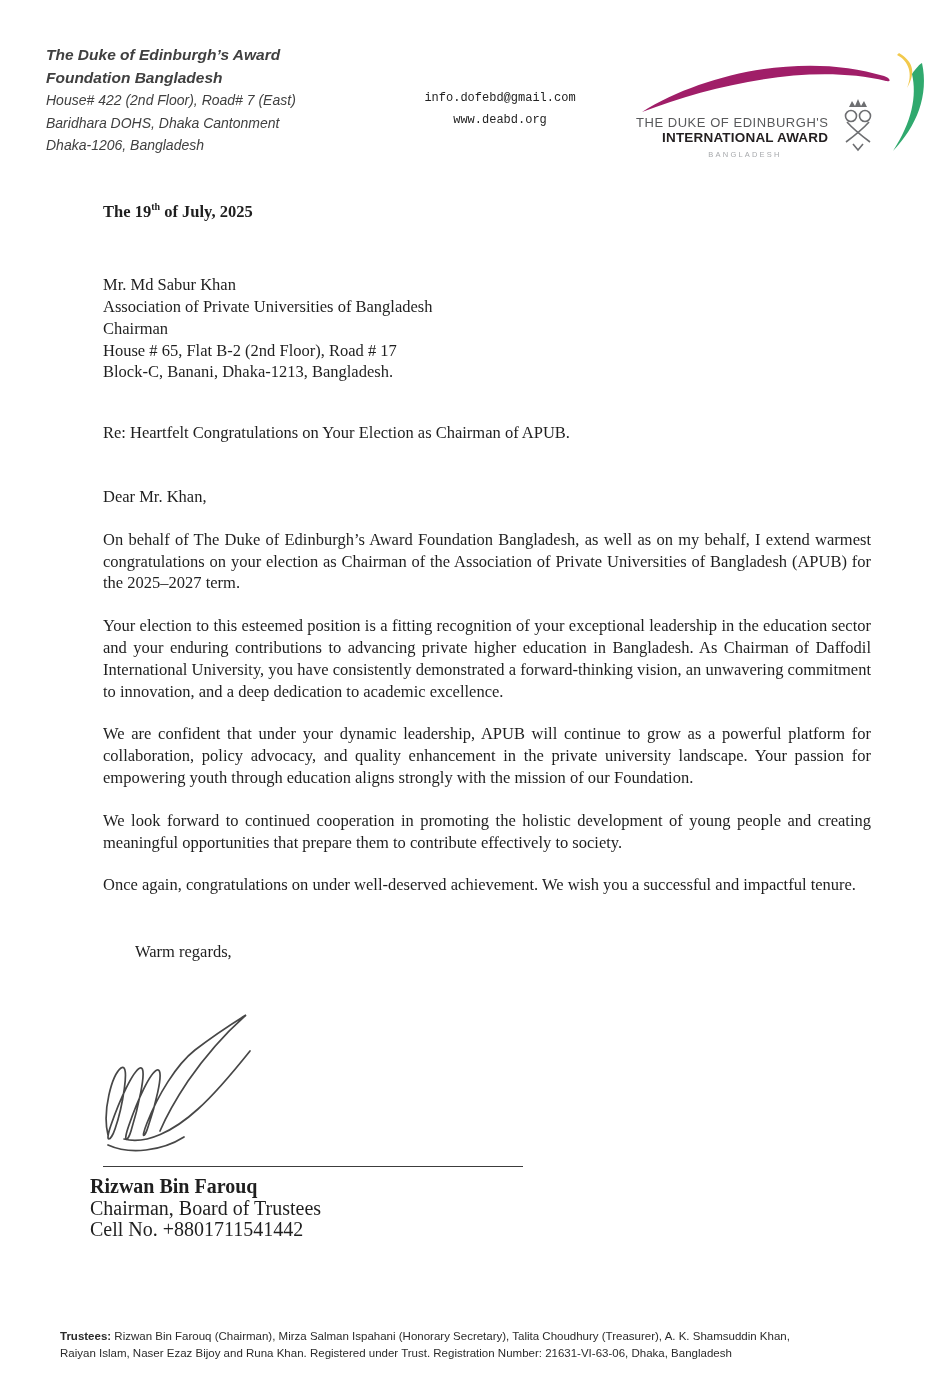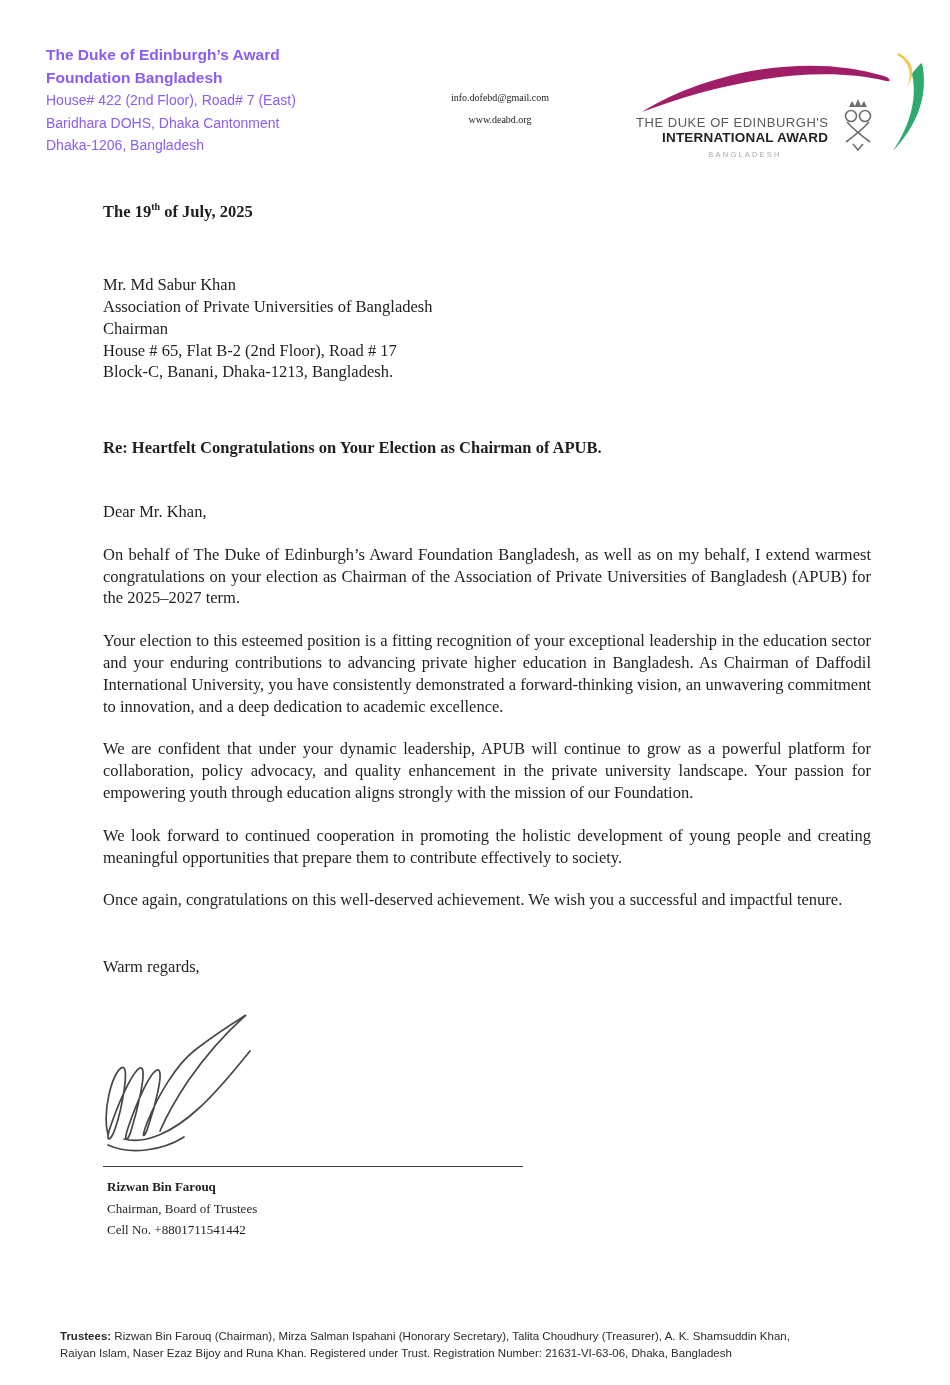--- a/index.html
+++ b/index.html
@@ -8,54 +8,54 @@
     width:950px;height:1385px;
     background:#ffffff;
     font-family:"Liberation Serif", serif;
     color:#1f1f1f;
     overflow:hidden;
   }
   
   .header-left{
     position:absolute;left:46px;top:44px;
     font-family:"Liberation Sans", sans-serif;
-    font-size:14px;line-height:22.5px;color:#8b5cf6;
+    font-size:14px;line-height:22.5px;color:#404040;font-style:italic;
   }
   .header-left .org-line{font-weight:bold;font-size:15.5px;}
   .header-center{
     position:absolute;left:385px;top:87px;width:230px;
     text-align:center;
-    font-family:Liberation Serif, serif;
-    font-size:10px;line-height:22px;color:#222;
+    font-family:Liberation Mono, monospace;
+    font-size:12px;line-height:22px;color:#222;
   }
   .logo-wrap{position:absolute;left:628px;top:48px;width:302px;height:114px;}
   
   .content{
     position:absolute;left:103px;top:196px;width:768px;
     font-size:16.5px;line-height:21.8px;
   }
   .date-line{font-weight:bold;}
   .date-line sup{font-size:10px;}
   .recipient{margin-top:52px;}
   .recipient .r-name{font-weight:normal;}
-  .subject{margin-top:54px;font-weight:bold;}
+  .subject{margin-top:39px;font-weight:normal;}
   .salutation{margin-top:42px;}
   .content p.body-par{
     margin:21px 0 0 0;
     text-align:justify;
   }
-  .closing{margin-top:45px;}
+  .closing{margin-top:45px;margin-left:32px;}
   .signature-svg{position:absolute;left:100px;top:1005px;}
   .sig-rule{
     position:absolute;left:103px;top:1166px;width:420px;
     border-top:1.5px solid #3c3c3c;height:0;
   }
   .signer{
-    position:absolute;left:107px;top:1176px;
-    font-size:13px;line-height:21.5px;
+    position:absolute;left:90px;top:1176px;
+    font-size:20px;line-height:21.5px;
   }
   .signer .s-name{font-weight:bold;}
   
   .footer{
     position:absolute;left:60px;top:1328px;width:830px;
     text-align:left;
     font-family:"Liberation Sans", sans-serif;
     font-size:11.5px;line-height:17px;color:#2b2b2b;
   }
   .footer .t-label{font-weight:bold;}
@@ -115,21 +115,21 @@
     </div>
 
     <div class="subject">Re: Heartfelt Congratulations on Your Election as Chairman of APUB.</div>
 
     <div class="salutation">Dear Mr. Khan,</div>
 
     <p class="body-par">On behalf of The Duke of Edinburgh’s Award Foundation Bangladesh, as well as on my behalf, I extend warmest congratulations on your election as Chairman of the Association of Private Universities of Bangladesh (APUB) for the 2025–2027 term.</p>
     <p class="body-par">Your election to this esteemed position is a fitting recognition of your exceptional leadership in the education sector and your enduring contributions to advancing private higher education in Bangladesh. As Chairman of Daffodil International University, you have consistently demonstrated a forward-thinking vision, an unwavering commitment to innovation, and a deep dedication to academic excellence.</p>
     <p class="body-par">We are confident that under your dynamic leadership, APUB will continue to grow as a powerful platform for collaboration, policy advocacy, and quality enhancement in the private university landscape. Your passion for empowering youth through education aligns strongly with the mission of our Foundation.</p>
     <p class="body-par">We look forward to continued cooperation in promoting the holistic development of young people and creating meaningful opportunities that prepare them to contribute effectively to society.</p>
-    <p class="body-par">Once again, congratulations on this well-deserved achievement. We wish you a successful and impactful tenure.</p>
+    <p class="body-par">Once again, congratulations on under well-deserved achievement. We wish you a successful and impactful tenure.</p>
 
     <div class="closing">Warm regards,</div>
   </div>
 
   <svg class="signature-svg" width="210" height="155" viewBox="0 0 210 155">
     <g stroke="#474747" stroke-width="1.7" fill="none" stroke-linecap="round">
       <path d="M8 130 C 2 106 12 70 21 63 C 31 56 22 104 15 124 C 11 136 4 140 11 120
                C 20 94 33 66 40 63 C 49 60 36 110 31 126 C 28 136 22 140 29 120
                C 38 94 50 68 57 65 C 66 62 53 108 48 122 C 45 132 40 136 47 118
                C 58 90 76 60 95 45 C 112 32 130 20 146 10

